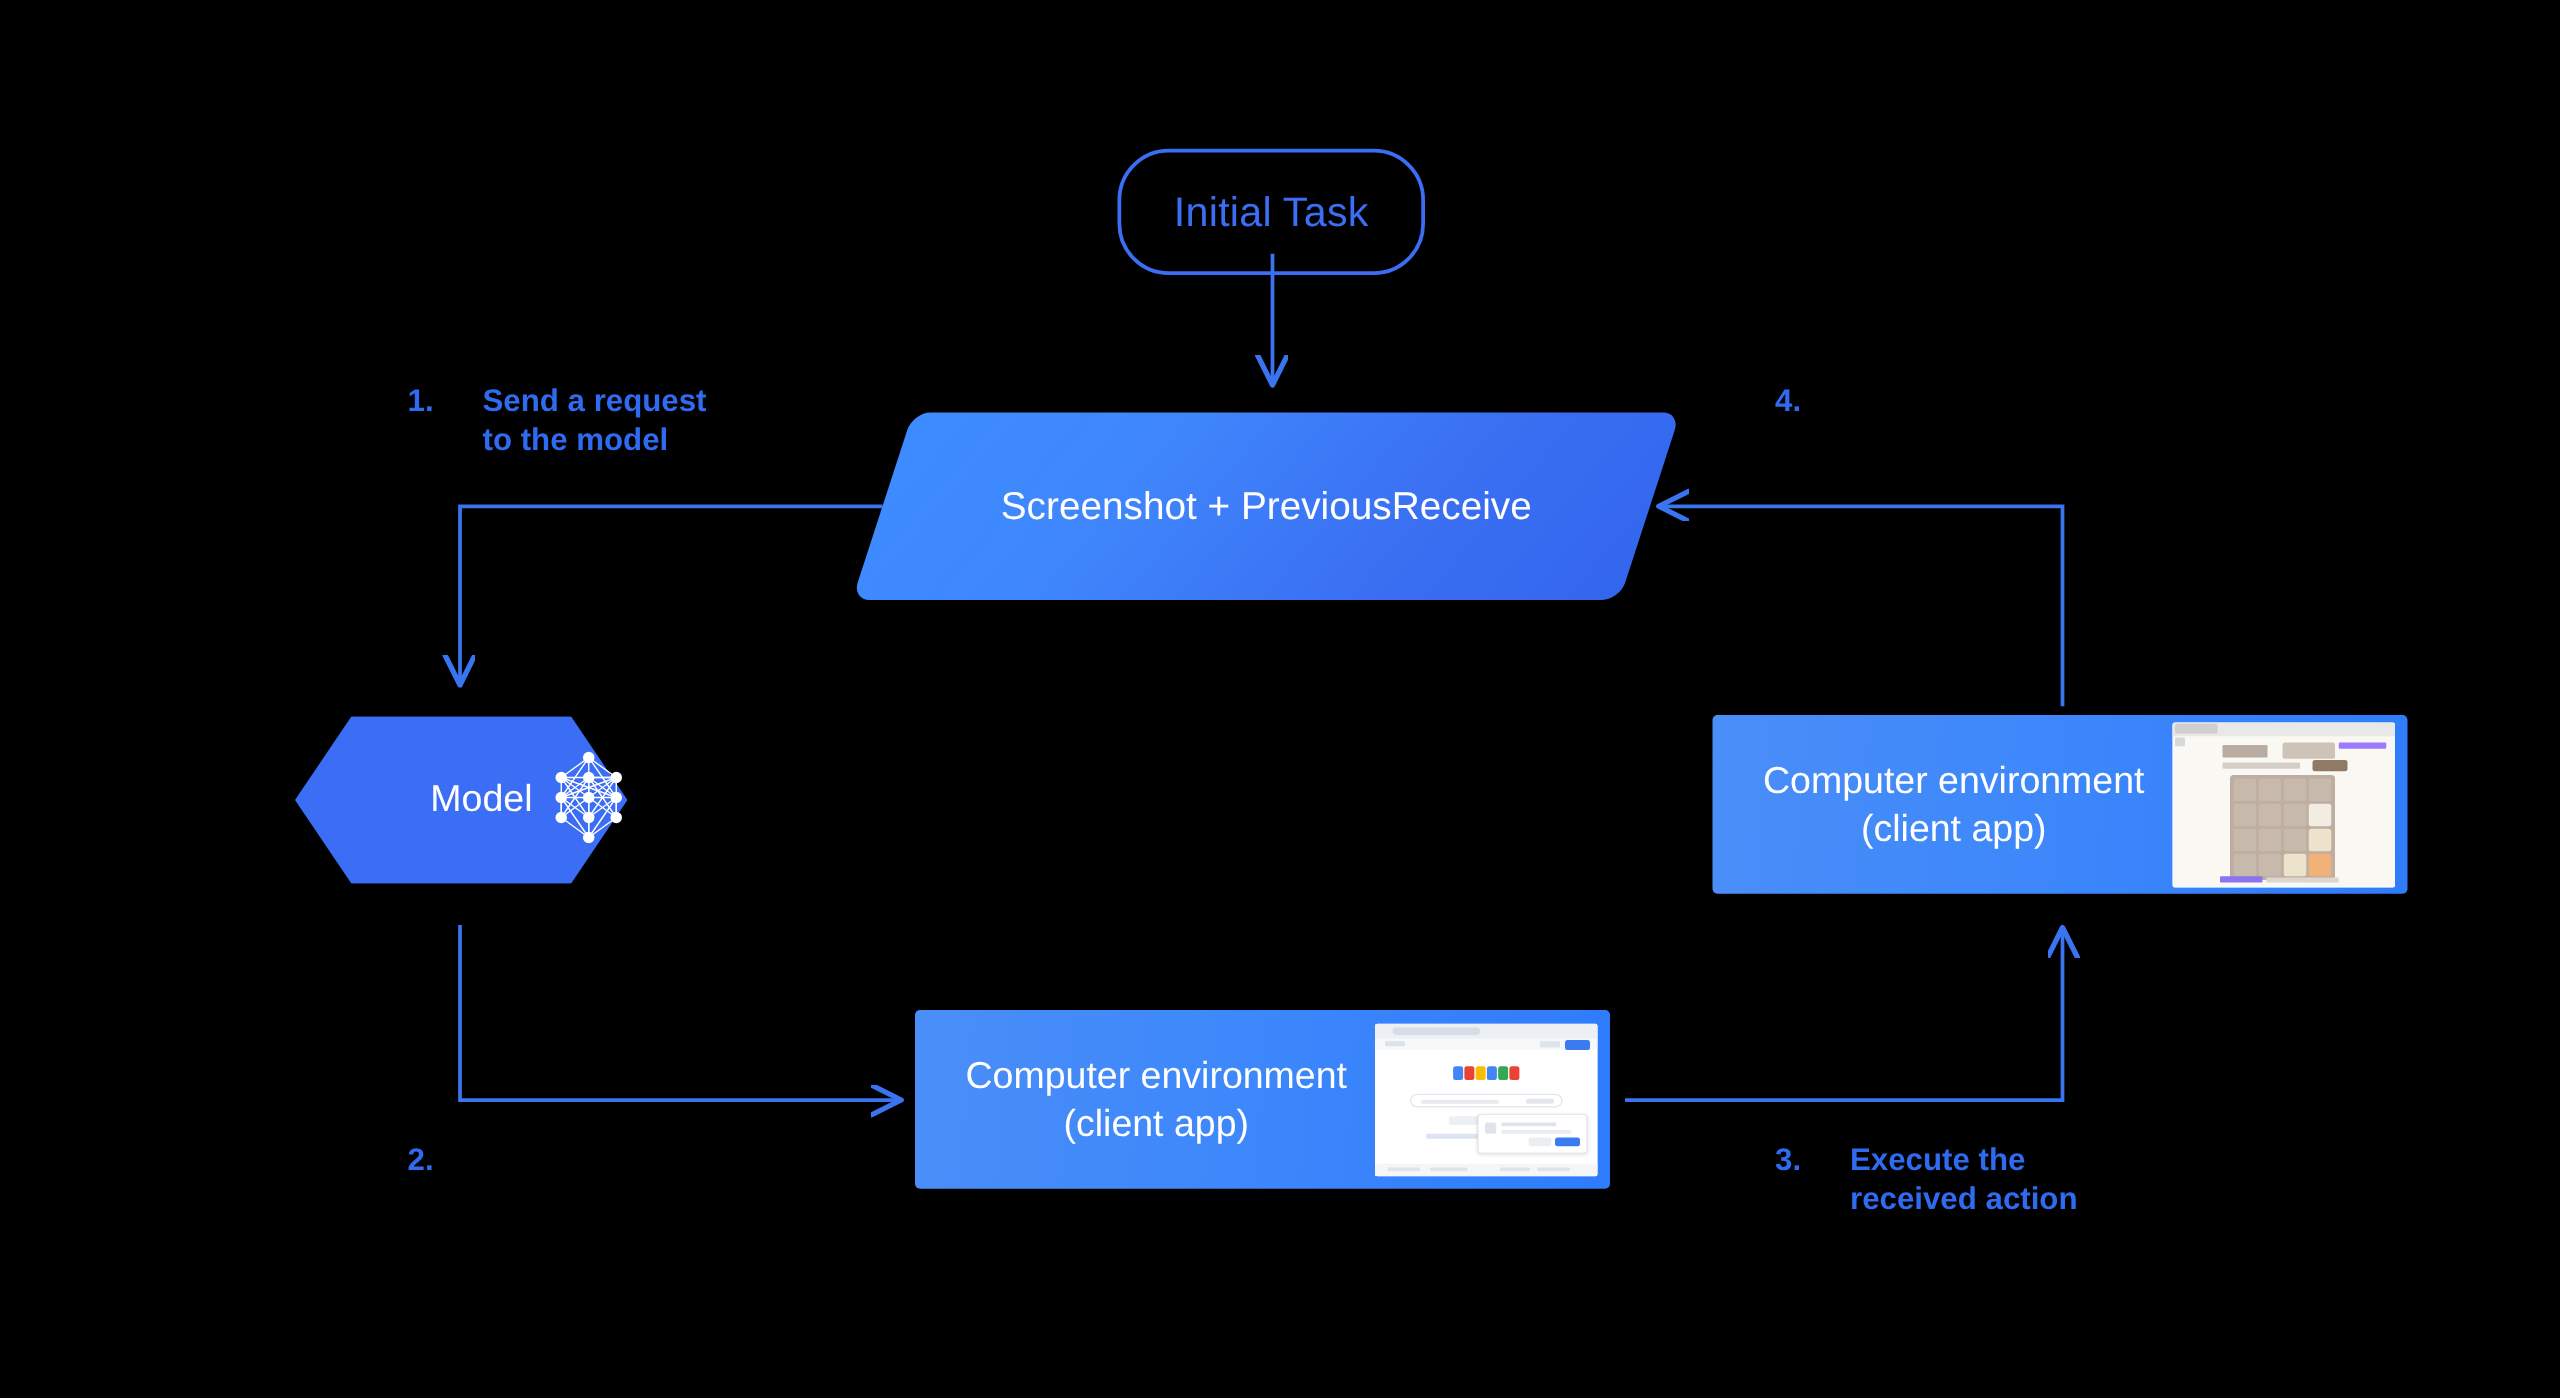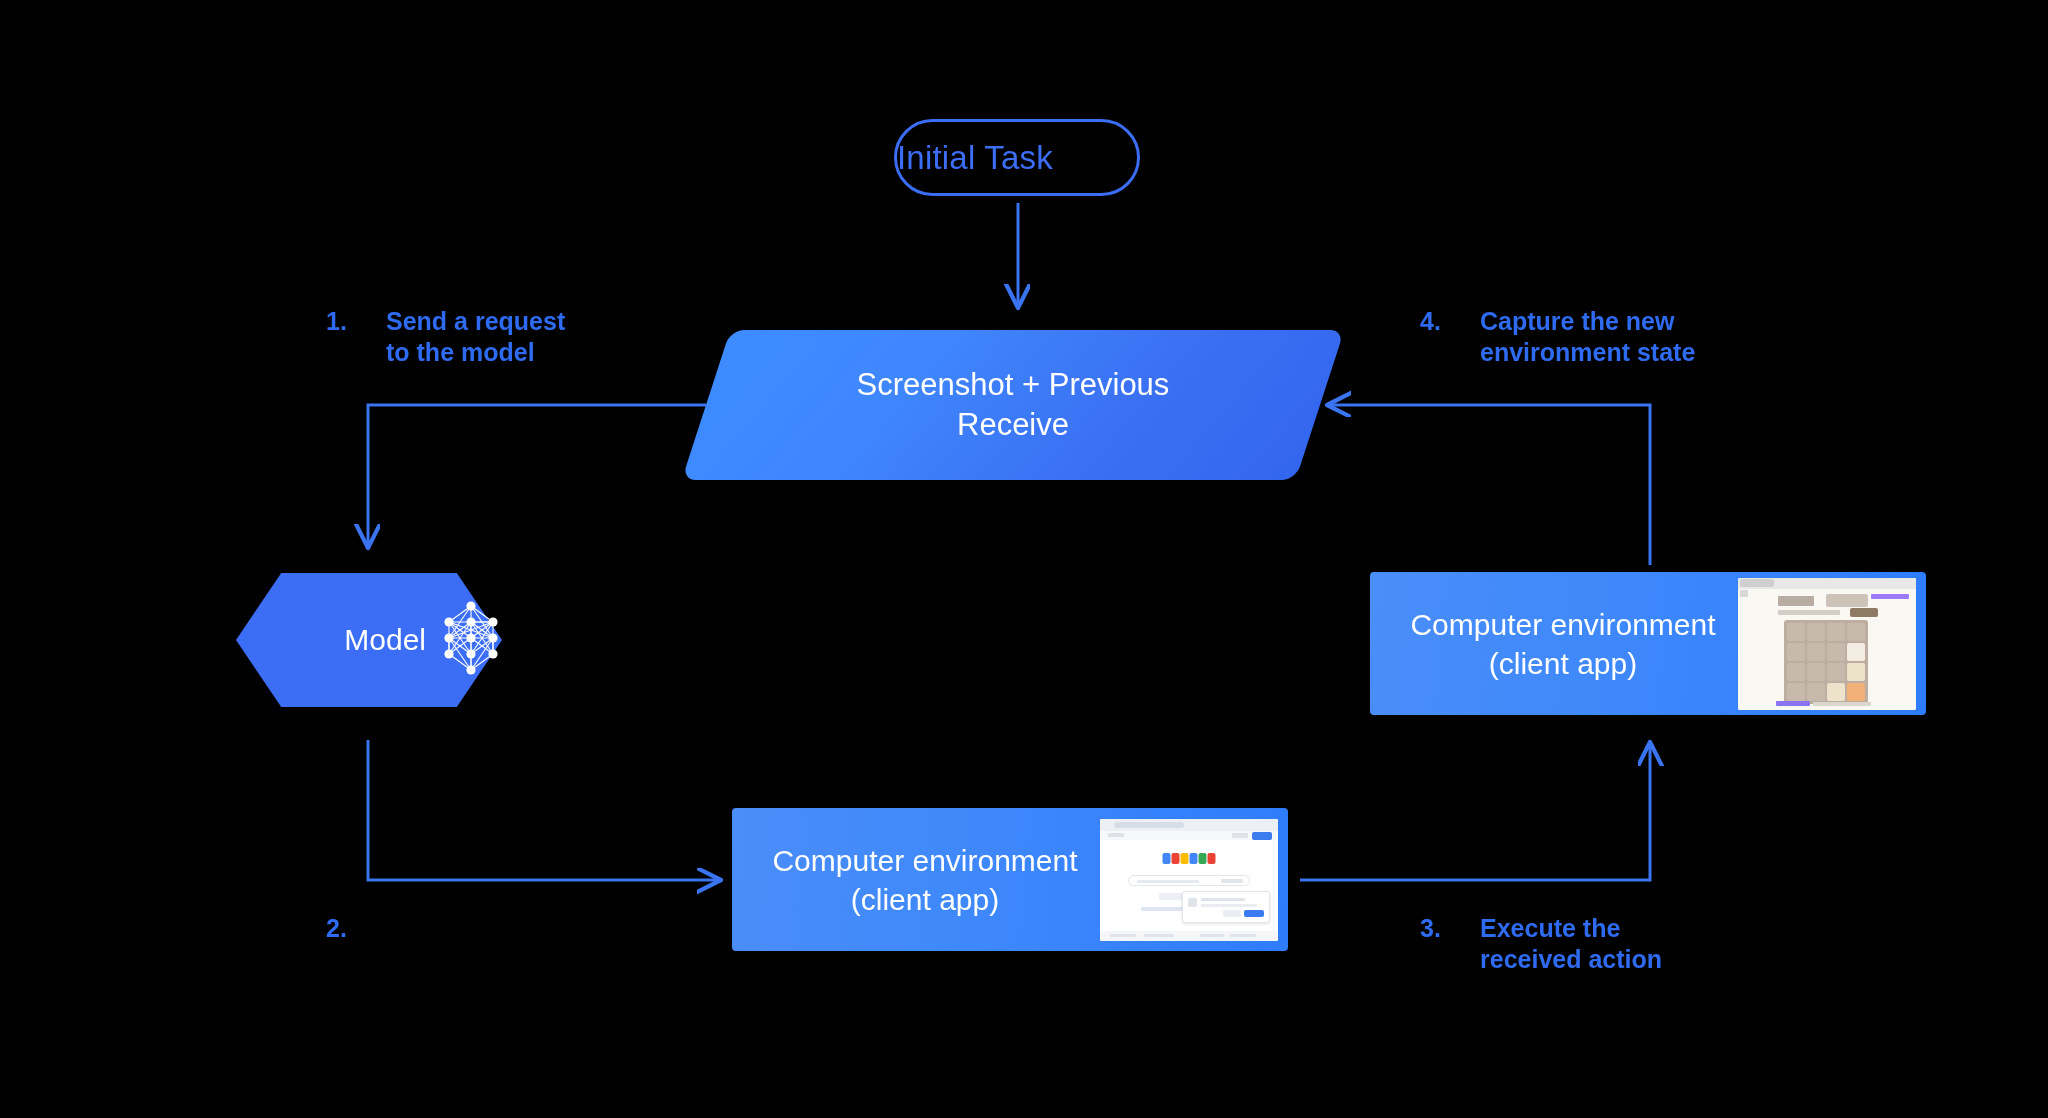--- a/index.html
+++ b/index.html
@@ -11,44 +11,44 @@
   }
   #stage { position: relative; width: 2048px; height: 1118px; background: #000; }
 
   
   #arrows { position: absolute; inset: 0; width: 2048px; height: 1118px; }
 
   
   .pill {
     position: absolute;
     left: 894px; top: 119px;
-    width: 246px; height: 77px;
+    width: 246px; height: 101px;
     border: 3px solid #3b6ef5;
     border-radius: 41px;
-    display: flex; align-items: center; 
+    display: flex; align-items: center; justify-content: center;
     color: #3b6ef5;
     font-size: 33px;
     letter-spacing: .2px;
   }
 
   
   .para-wrap {
     position: absolute;
     left: 706px; top: 330px;
     width: 614px; height: 150px;
   }
   .para-shape {
     position: absolute; inset: 0;
     background: linear-gradient(118deg, #3d8cff 0%, #3f86fc 32%, #3a6ff2 70%, #3366ee 100%);
     transform: skewX(-18deg);
     border-radius: 14px;
   }
   .para-label {
     position: absolute; inset: 0;
-    display: flex; flex-direction: column;
+    display: flex; flex-direction: row;
     align-items: center; justify-content: center;
     color: #ffffff; font-size: 31px; line-height: 1.28;
     text-align: center;
     pointer-events: none;
   }
 
   
   .hex-wrap {
     position: absolute;
     left: 236px; top: 573px;
@@ -321,22 +321,20 @@
   </div>
 
   <div class="step s1">
     <span class="num">1.</span>
     <span class="body">Send a request
 to the model</span>
   </div>
 
   <div class="step s4">
     <span class="num">4.</span>
-    <span class="body">Capture the new
-environment state</span>
   </div>
 
   <div class="step s2">
     <span class="num">2.</span>
   </div>
 
   <div class="step s3">
     <span class="num">3.</span>
     <span class="body">Execute the
 received action</span>

